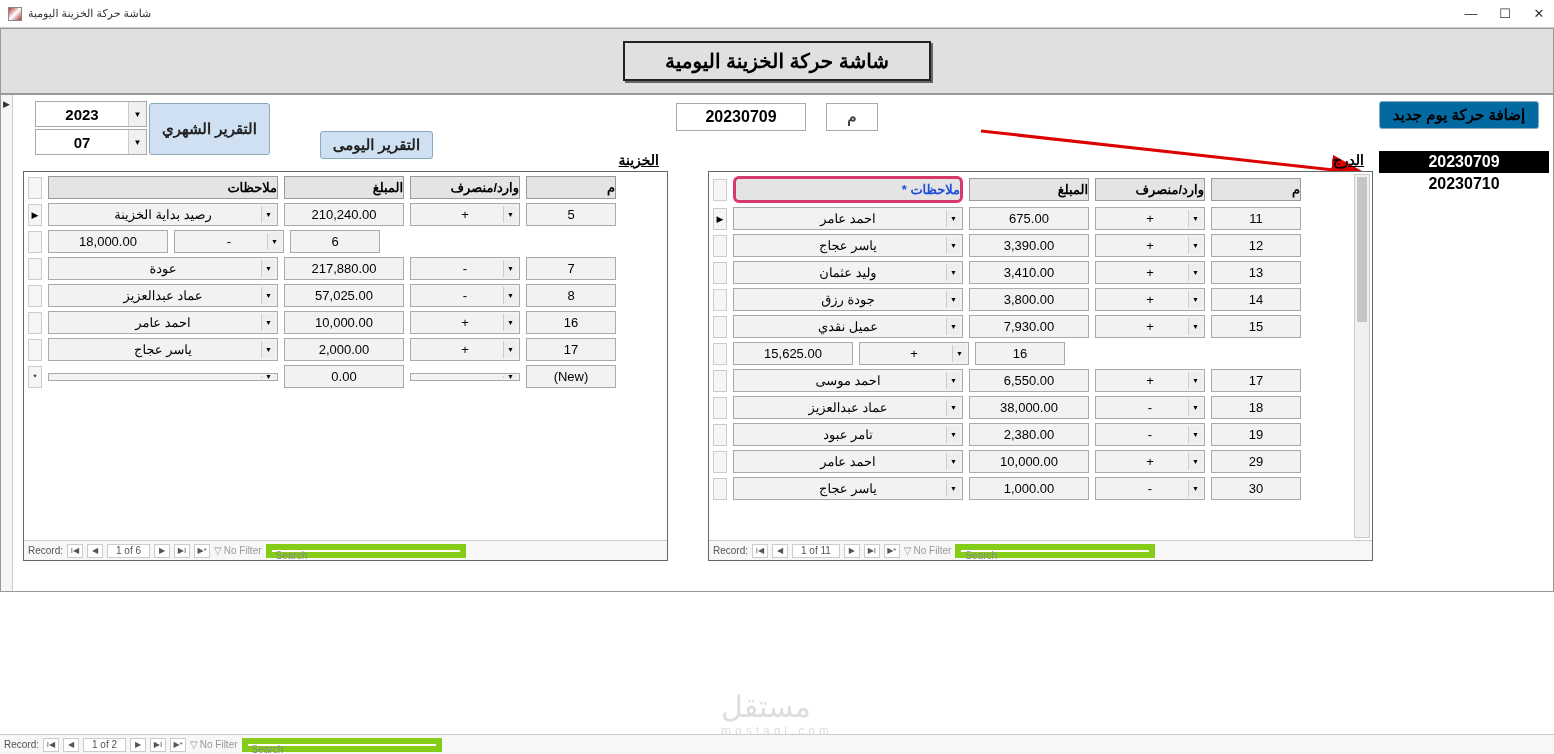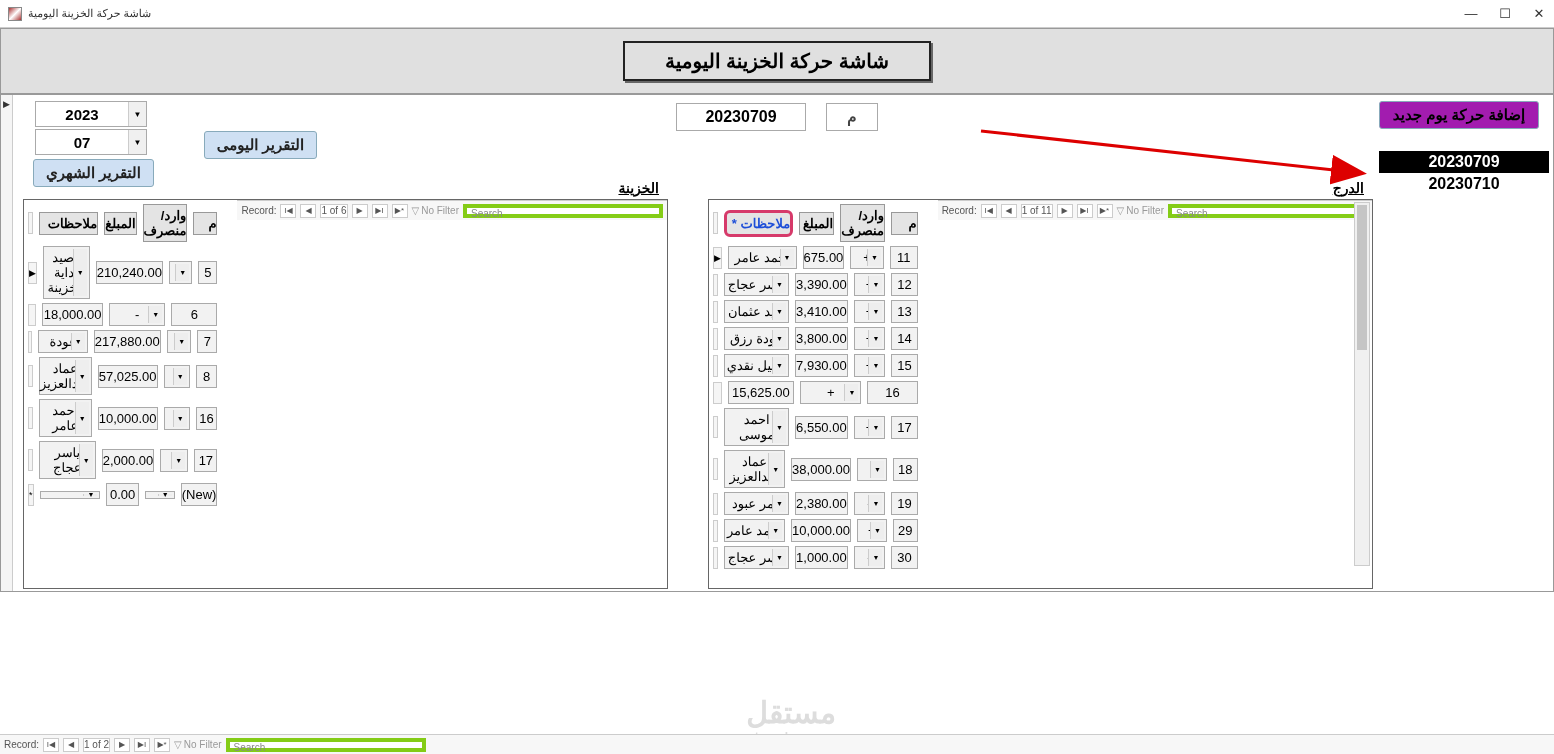--- a/index.html
+++ b/index.html
@@ -20,27 +20,27 @@
 .combo-ym{width:112px;height:26px;border:1px solid #aaa;background:#fff;display:flex;align-items:center;position:relative}
 .combo-ym-val{flex:1;text-align:center;font-size:15px;font-weight:bold}
 .combo-dd{width:18px;height:100%;border-left:1px solid #ccc;background:#f0f0f0;display:flex;align-items:center;justify-content:center;font-size:8px}
 .btn-report{margin-top:4px;padding:4px 12px;background:#cfe0f3;border:1px solid #8ab;border-radius:3px;font-size:15px;font-weight:bold;color:#222;cursor:pointer}
 .btn-daily{margin-left:42px;margin-top:30px}
 .btn-monthly{margin-top:2px}
 .center-controls{position:absolute;top:8px;left:50%;transform:translateX(-50%);display:flex;gap:20px;align-items:center}
 .date-box{width:130px;height:28px;border:1px solid #aaa;background:#fff;text-align:center;font-size:16px;font-weight:bold;line-height:26px}
 .m-box{width:52px;height:28px;border:1px solid #aaa;background:#fff;text-align:center;font-size:15px;font-weight:bold;line-height:26px;color:#444}
 .right-side{position:absolute;right:4px;top:6px;width:170px}
-.btn-add-day{width:160px;padding:4px 8px;background:#a21caf;border:1px solid #8ab;border-radius:3px;font-size:15px;font-weight:bold;text-align:center;cursor:pointer;margin-right:4px;margin-bottom:22px}
+.btn-add-day{width:160px;padding:4px 8px;background:#0369a1;border:1px solid #8ab;border-radius:3px;font-size:15px;font-weight:bold;text-align:center;cursor:pointer;margin-right:4px;margin-bottom:22px}
 .day-list{border:none}
 .day-item{padding:2px 6px;font-size:16px;font-weight:bold;text-align:center;cursor:pointer}
 .day-item.sel{background:#000;color:#fff}
 .arrow-svg{position:absolute;top:30px;left:800px;pointer-events:none}
 .subforms-row{display:flex;gap:40px;margin-top:12px;padding-left:10px}
-.subform{border:1px solid #666;background:#fff;position:relative;display:flex;}
+.subform{border:1px solid #666;background:#fff;position:relative;display:flex;flex-direction:column}
 .subform-left{width:645px;height:390px}
 .subform-right{width:665px;height:390px}
 .sf-label{position:absolute;top:-20px;font-size:14px;font-weight:bold;text-decoration:underline;color:#000}
 .sf-label-left{right:8px}
 .sf-label-right{right:8px}
 .sf-scroll{position:absolute;top:2px;right:2px;bottom:22px;width:16px;background:#f0f0f0;border:1px solid #ccc}
 .sf-scroll-thumb{background:#c5c5c5;height:40%;margin:2px}
 .sf-content{flex:1;padding:4px 20px 4px 4px;overflow:hidden}
 .sf-header-row,.sf-data-row{display:flex;gap:6px;align-items:center;margin-bottom:4px}
 .sf-rowsel{width:14px;height:22px;background:#f5f5f5;border:1px solid #ccc;font-size:9px;text-align:center;line-height:20px}
@@ -48,24 +48,24 @@
 .dcell{border:1px solid #aaa;background:#f2f2f2;text-align:center;font-size:13px;padding:3px 0;position:relative}
 .c-notes{width:230px}
 .c-amount{width:120px}
 .c-dir{width:110px}
 .c-m{width:90px}
 .dc-dd{position:absolute;right:2px;top:2px;bottom:2px;width:14px;border-left:1px solid #ccc;font-size:7px;display:flex;align-items:center;justify-content:center;background:#eee}
 .highlight-notes{border:3px solid #d63a6a;border-radius:6px}
 .highlight-notes .hcell-inner{color:#c00;font-weight:bold}
 .nav-bar{height:20px;background:#f7f7f7;border-top:1px solid #ccc;display:flex;align-items:center;gap:4px;padding:0 4px;font-size:10px;color:#555}
 .nav-btn{border:1px solid #ccc;background:#fff;width:16px;height:14px;font-size:8px;display:flex;align-items:center;justify-content:center;cursor:pointer}
-.nav-rec{border:1px solid #ccc;background:#fff;padding:0 0;height:14px;line-height:12px}
+.nav-rec{border:1px solid #ccc;background:#fff;padding:0 8px;height:14px;line-height:12px}
 .nav-filter{color:#999;display:flex;align-items:center;gap:2px}
-.nav-search{border:4px solid #84cc16;background:#fff;padding:0 4px;height:14px;flex:0 0 auto;width:200px;color:#888}
-.watermark{position:absolute;bottom:10px;left:50%;transform:translateX(-50%);text-align:right;color:#ddd;font-size:30px;font-weight:bold;letter-spacing:2px}
+.nav-search{border:6px solid #84cc16;background:#fff;padding:0 4px;height:14px;flex:0 0 auto;width:200px;color:#888}
+.watermark{position:absolute;bottom:16px;left:50%;transform:translateX(-50%);text-align:left;color:#ddd;font-size:30px;font-weight:normal;letter-spacing:2px}
 .watermark-sub{font-size:12px;letter-spacing:4px;color:#ddd}
 .bottom-nav{position:absolute;bottom:0;left:0;right:0;height:20px;background:#f7f7f7;border-top:1px solid #ccc;display:flex;align-items:center;gap:4px;padding:0 4px;font-size:10px;color:#555}
 </style>
 </head>
 <body>
 
 <div class="titlebar">
   <div class="titlebar-left">
     <div class="titlebar-icon"></div>
     <span class="ttext">شاشة حركة الخزينة اليومية</span>
@@ -80,21 +80,21 @@
 <div class="header-area">
   <div class="page-title-box">شاشة حركة الخزينة اليومية</div>
 </div>
 
 <div class="main-body">
   <div class="row-selector-left">
       <div class="row-selector-arrow">▶</div>
     </div>
 
   <div class="controls-row">
-    <div style="display:flex;flex-direction:column;gap:2px">
+    <div style="display:flex;flex-direction:row;gap:2px">
       <div class="year-month-wrap">
         <div class="combo-ym">
           <span class="combo-ym-val">2023</span>
           <span class="combo-dd">▼</span>
         </div>
         <div class="combo-ym">
           <span class="combo-ym-val">07</span>
           <span class="combo-dd">▼</span>
         </div>
       </div>

